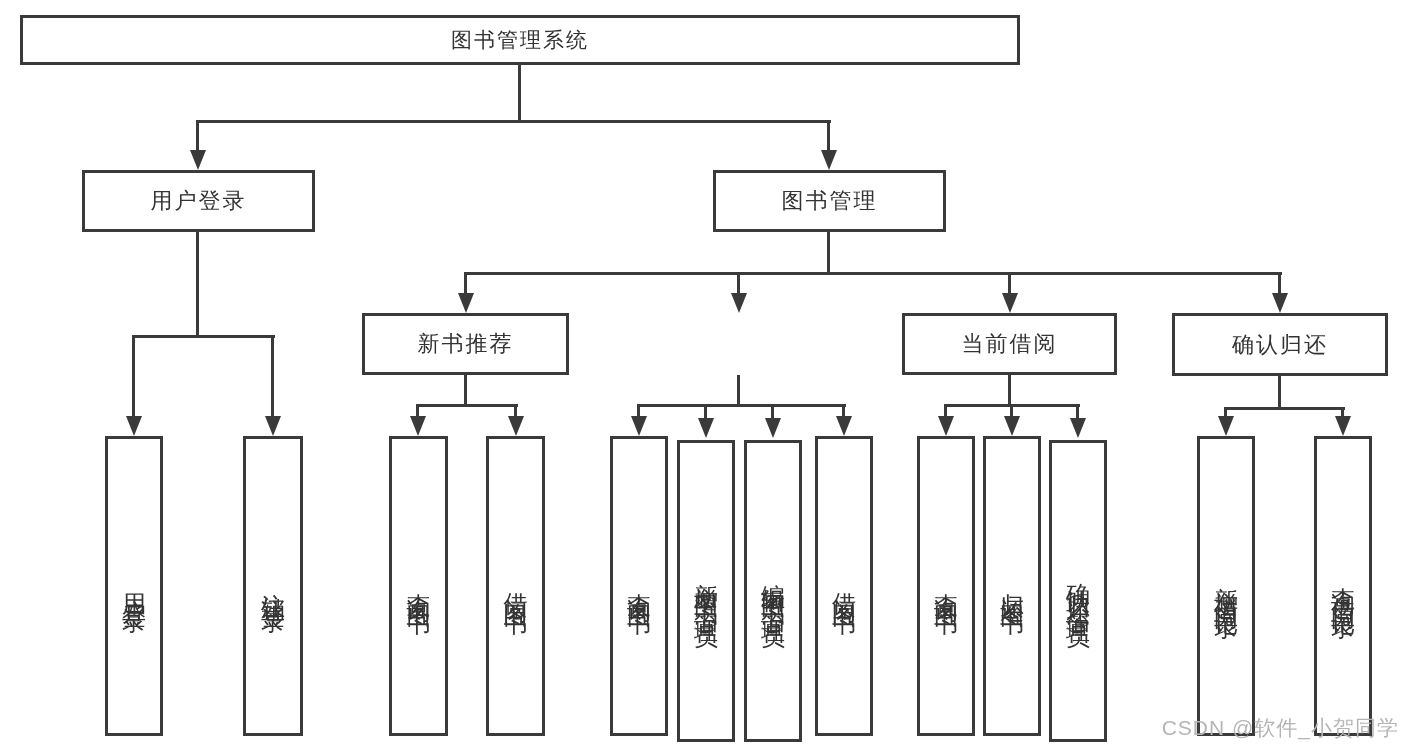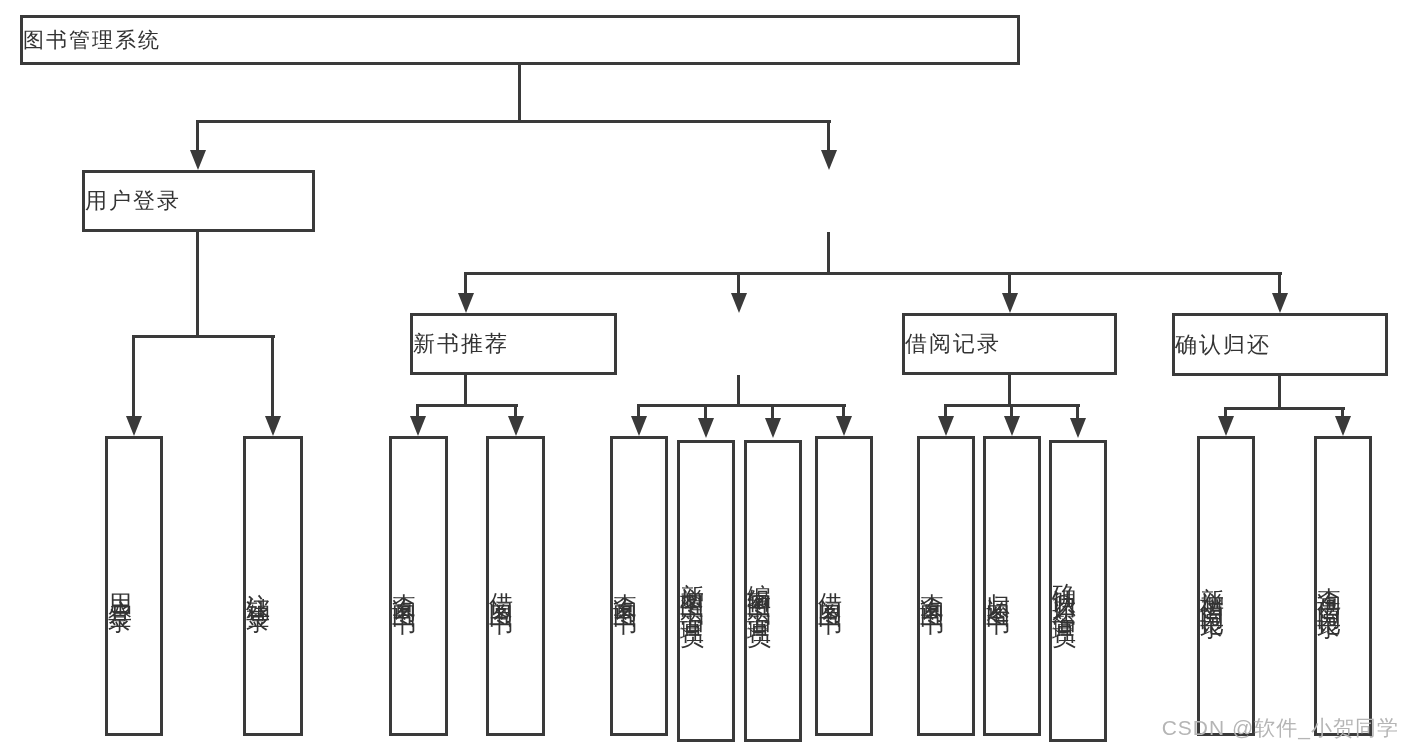--- a/index.html
+++ b/index.html
@@ -8,21 +8,21 @@
     --wm:#b5b5b5;
   }
   *{box-sizing:border-box;}
   html,body{margin:0;padding:0;background:#ffffff;}
   .canvas{
     position:relative;width:1405px;height:747px;background:#ffffff;overflow:hidden;
     font-family:"Liberation Sans","DejaVu Sans",sans-serif;color:var(--text);
   }
   .node{
     position:absolute;border:3px solid var(--line);background:#ffffff;
-    display:flex;align-items:center;justify-content:flex-start;
+    display:flex;align-items:center;justify-content:center;
   }
   .node .lbl-h{font-size:22px;letter-spacing:2px;white-space:nowrap;}
   .node .lbl-title{font-size:21px;letter-spacing:2px;white-space:nowrap;}
   .node .lbl-v{
     writing-mode:vertical-rl;font-size:24px;line-height:1;letter-spacing:6px;white-space:nowrap;
   }
   .vl{position:absolute;width:3px;background:var(--line);}
   .hl{position:absolute;height:3px;background:var(--line);}
   .ar{
     position:absolute;width:0;height:0;
@@ -39,26 +39,29 @@
 
 <div class="canvas">
 
   <div class="node" style="left:20px;top:15px;width:1000px;height:50px;">
     <span class="lbl-title">图书管理系统</span>
   </div>
 
   <div class="node" style="left:82px;top:170px;width:233px;height:62px;">
     <span class="lbl-h">用户登录</span>
   </div>
+  <div class="node" style="left:713px;top:170px;width:233px;height:62px;">
+    <span class="lbl-h">图书管理</span>
+  </div>
 
-  <div class="node" style="left:362px;top:313px;width:207px;height:62px;margin-left:48px;">
+  <div class="node" style="left:362px;top:313px;width:207px;height:62px;">
     <span class="lbl-h">新书推荐</span>
   </div>
   <div class="node" style="left:902px;top:313px;width:215px;height:62px;">
-    <span class="lbl-h">借阅记录</span>
+    <span class="lbl-h">当前借阅</span>
   </div>
   <div class="node" style="left:1172px;top:313px;width:216px;height:63px;">
     <span class="lbl-h">确认归还</span>
   </div>
 
   <div class="node" style="left:105px;top:436px;width:58px;height:300px;">
     <span class="lbl-v">用户登录</span>
   </div>
   <div class="node" style="left:243px;top:436px;width:60px;height:300px;">
     <span class="lbl-v">注销登录</span>

